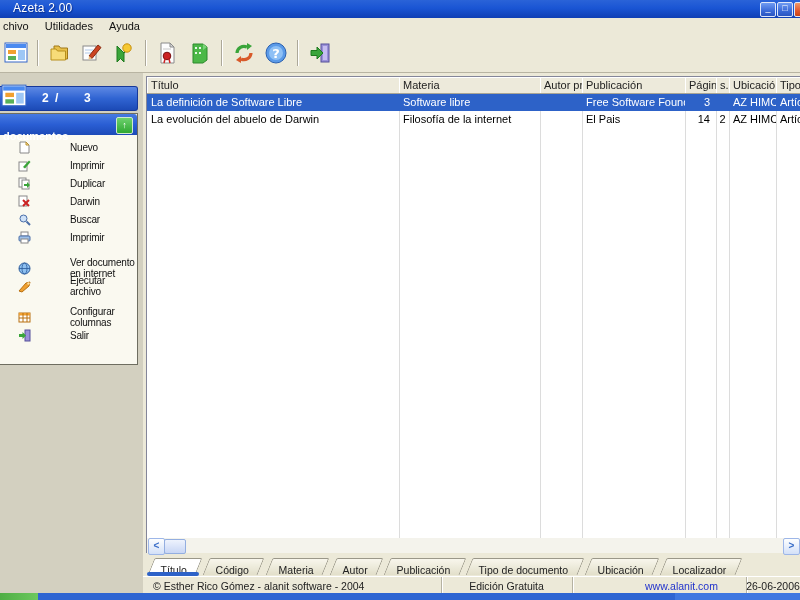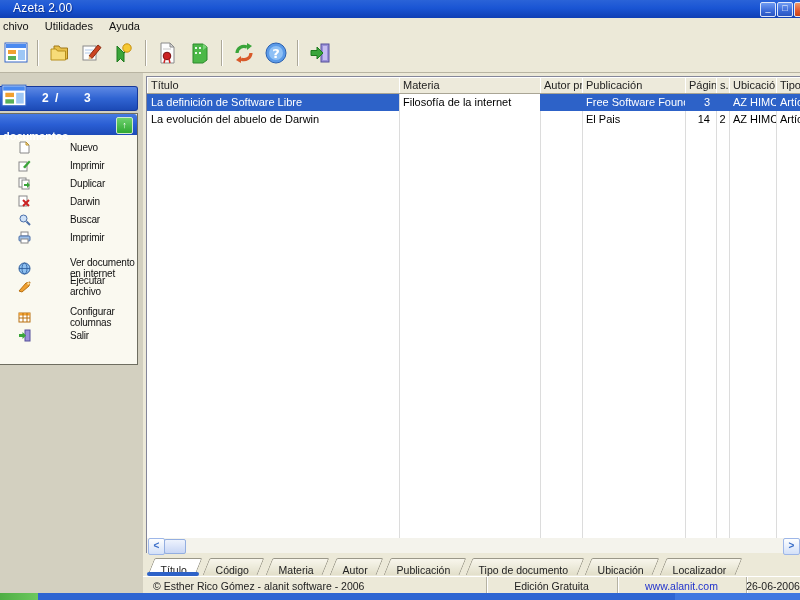--- a/index.html
+++ b/index.html
@@ -78,21 +78,21 @@
   .tab span{display:inline-block;transform:skewX(22deg);font-size:10.5px;color:#222;white-space:nowrap;}
   .tab.active{background:#fff;}
   .active-underline{position:absolute;left:147px;top:572px;width:52px;height:4px;
     background:#2d62c8;border-radius:2px;}
   
   .statusbar{position:absolute;left:143px;top:576px;width:657px;height:17px;background:#ECE9D8;
     border-top:1px solid #fff;display:flex;font-size:10.5px;color:#222;align-items:center;}
   .spanel{height:100%;display:flex;align-items:center;box-shadow:inset 1px 0 0 #b5b2a2, inset 2px 0 0 #fff;}
   .spanel.first{box-shadow:none;flex:1;padding-left:10px;}
   .spanel.c{justify-content:center;}
-  .link{color:#2233cc;}
+  .link{color:#2233cc;padding-left:45px;}
   
   .taskbar{position:absolute;left:0;top:593px;width:800px;height:7px;background:#2e65d2;}
   .taskbar .start{position:absolute;left:0;top:0;width:38px;height:7px;
     background:linear-gradient(90deg,#4fae45 0%,#6cc85e 100%);}
   .taskbar .tray{position:absolute;right:0;top:0;width:125px;height:7px;background:#3e77e0;}
 </style>
 </head>
 <body>
 
 <div id="screen">
@@ -296,20 +296,21 @@
   <div class="table-region">
 
     <div class="tcol" style="left:0;width:252px;">
       <div class="hcell">Título</div>
       <div class="cell sel">La definición de Software Libre</div>
       <div class="cell">La evolución del abuelo de Darwin</div>
     </div>
 
     <div class="tcol" style="left:252px;width:141px;">
       <div class="hcell">Materia</div>
+      <div class="cell sel">Software libre</div>
       <div class="cell">Filosofía de la internet</div>
     </div>
 
     <div class="tcol" style="left:393px;width:42px;">
       <div class="hcell">Autor prir</div>
       <div class="cell sel"></div>
       <div class="cell"></div>
     </div>
 
     <div class="tcol" style="left:435px;width:103px;">
@@ -357,21 +358,21 @@
       <div class="tab"><span>Autor</span></div>
       <div class="tab"><span>Publicación</span></div>
       <div class="tab"><span>Tipo de documento</span></div>
       <div class="tab"><span>Ubicación</span></div>
       <div class="tab"><span>Localizador</span></div>
     </div>
   </div>
   <div class="active-underline"></div>
 
   <div class="statusbar">
-    <div class="spanel first">© Esther Rico Gómez - alanit software - 2006</div>
+    <div class="spanel first">© Esther Rico Gómez - alanit software - 2004</div>
     <div class="spanel c" style="width:131px;">Edición Gratuita</div>
     <div class="spanel c link" style="width:129px;">www.alanit.com</div>
     <div class="spanel c" style="width:54px;">26-06-2006</div>
   </div>
 
   <div class="taskbar">
     <div class="start"></div>
     <div class="tray"></div>
   </div>
 

